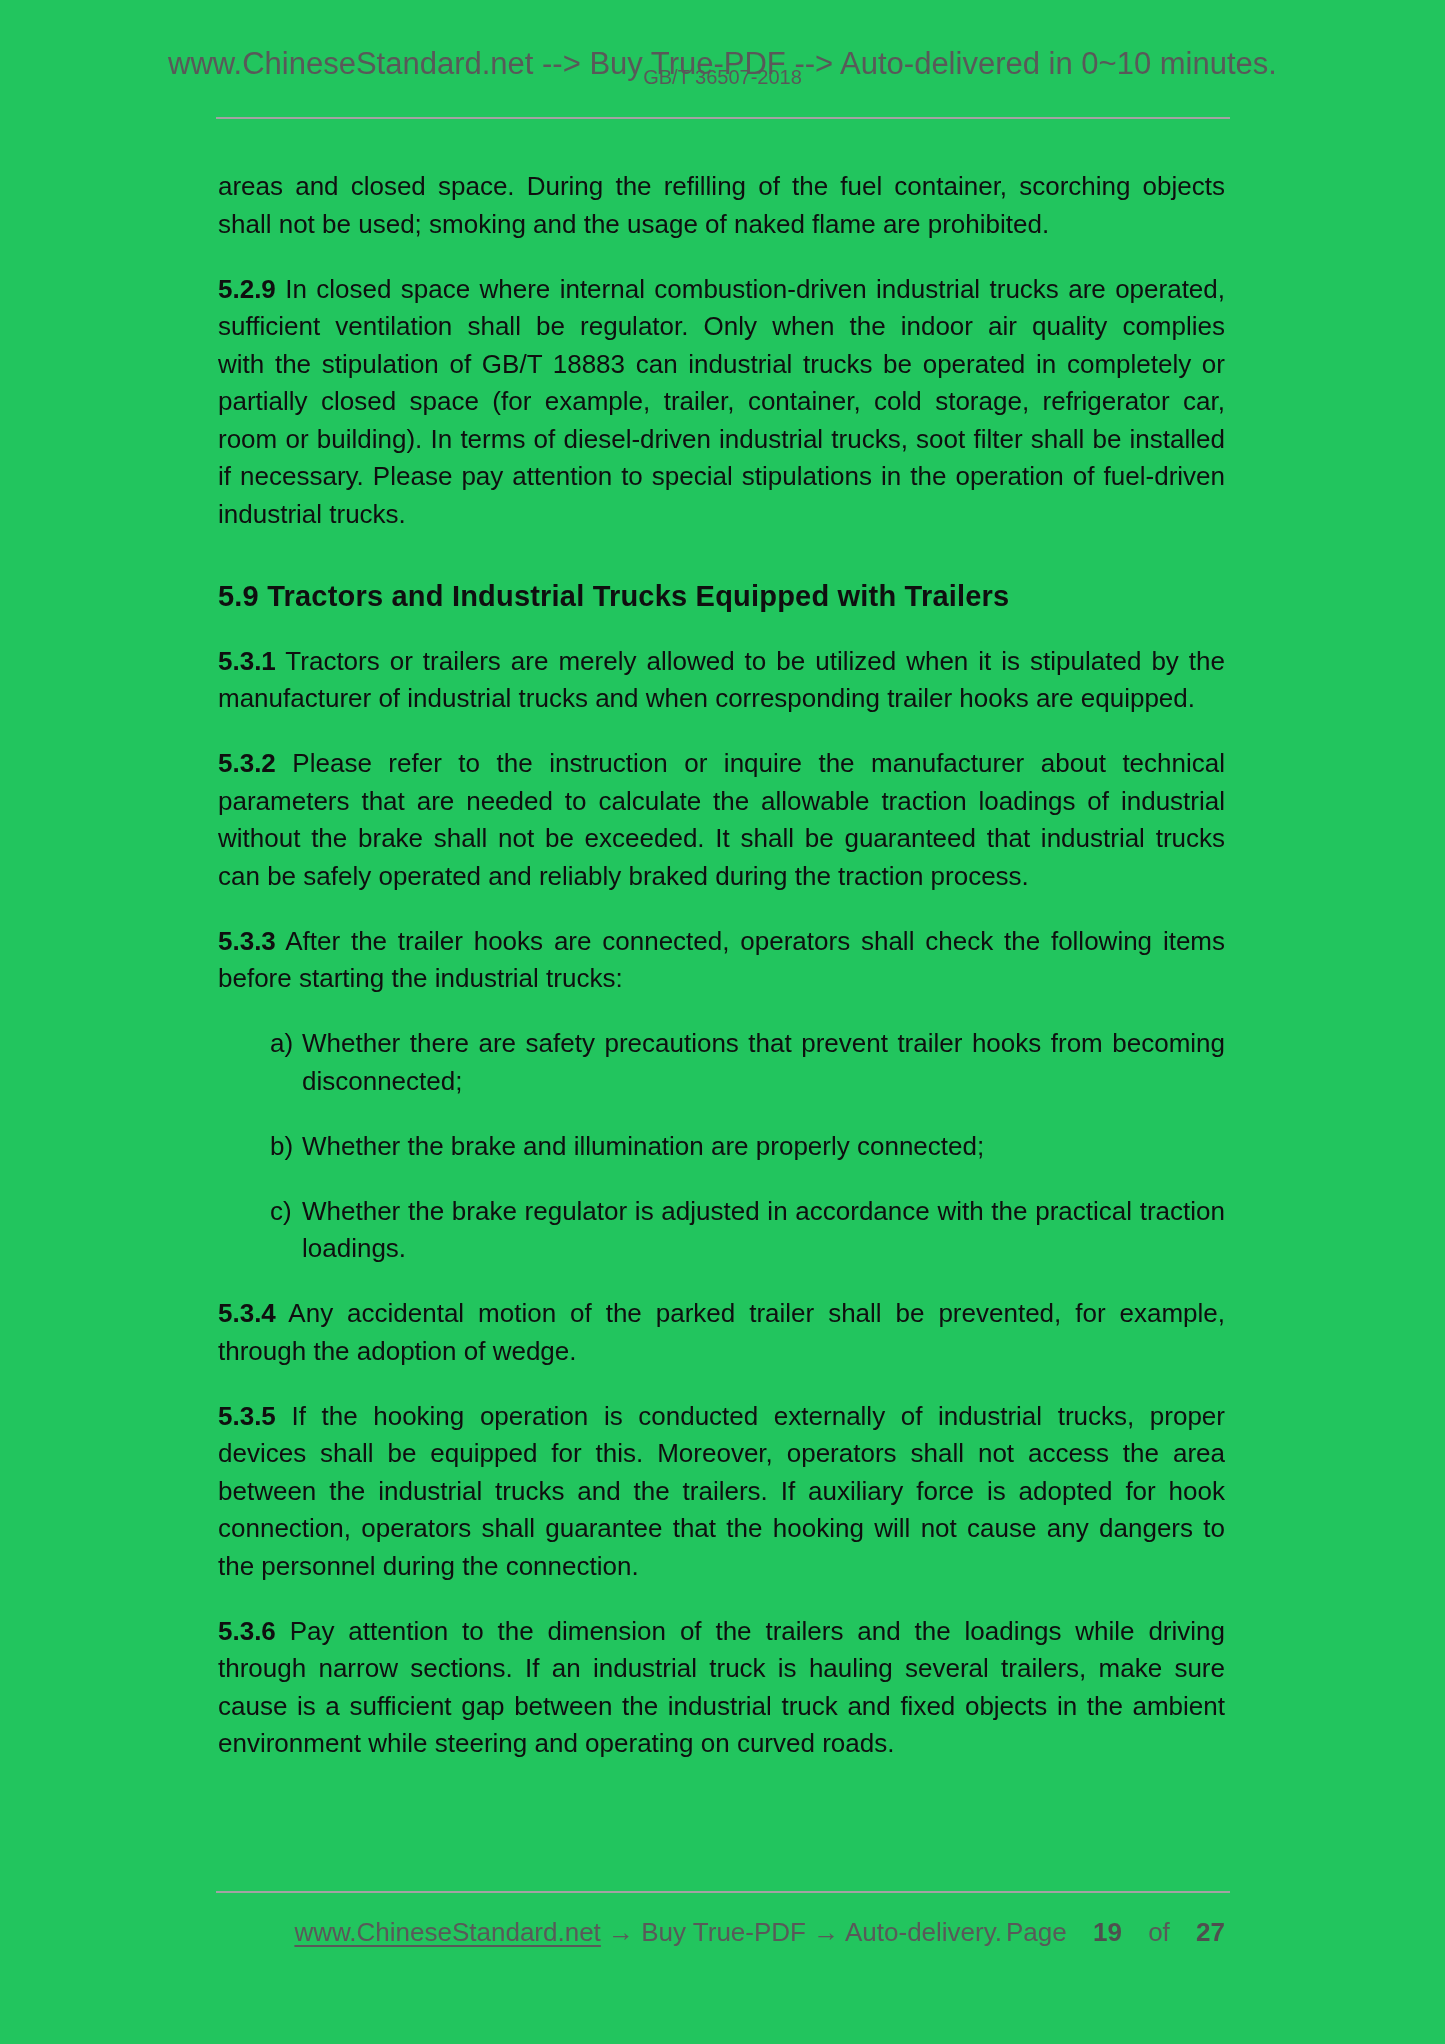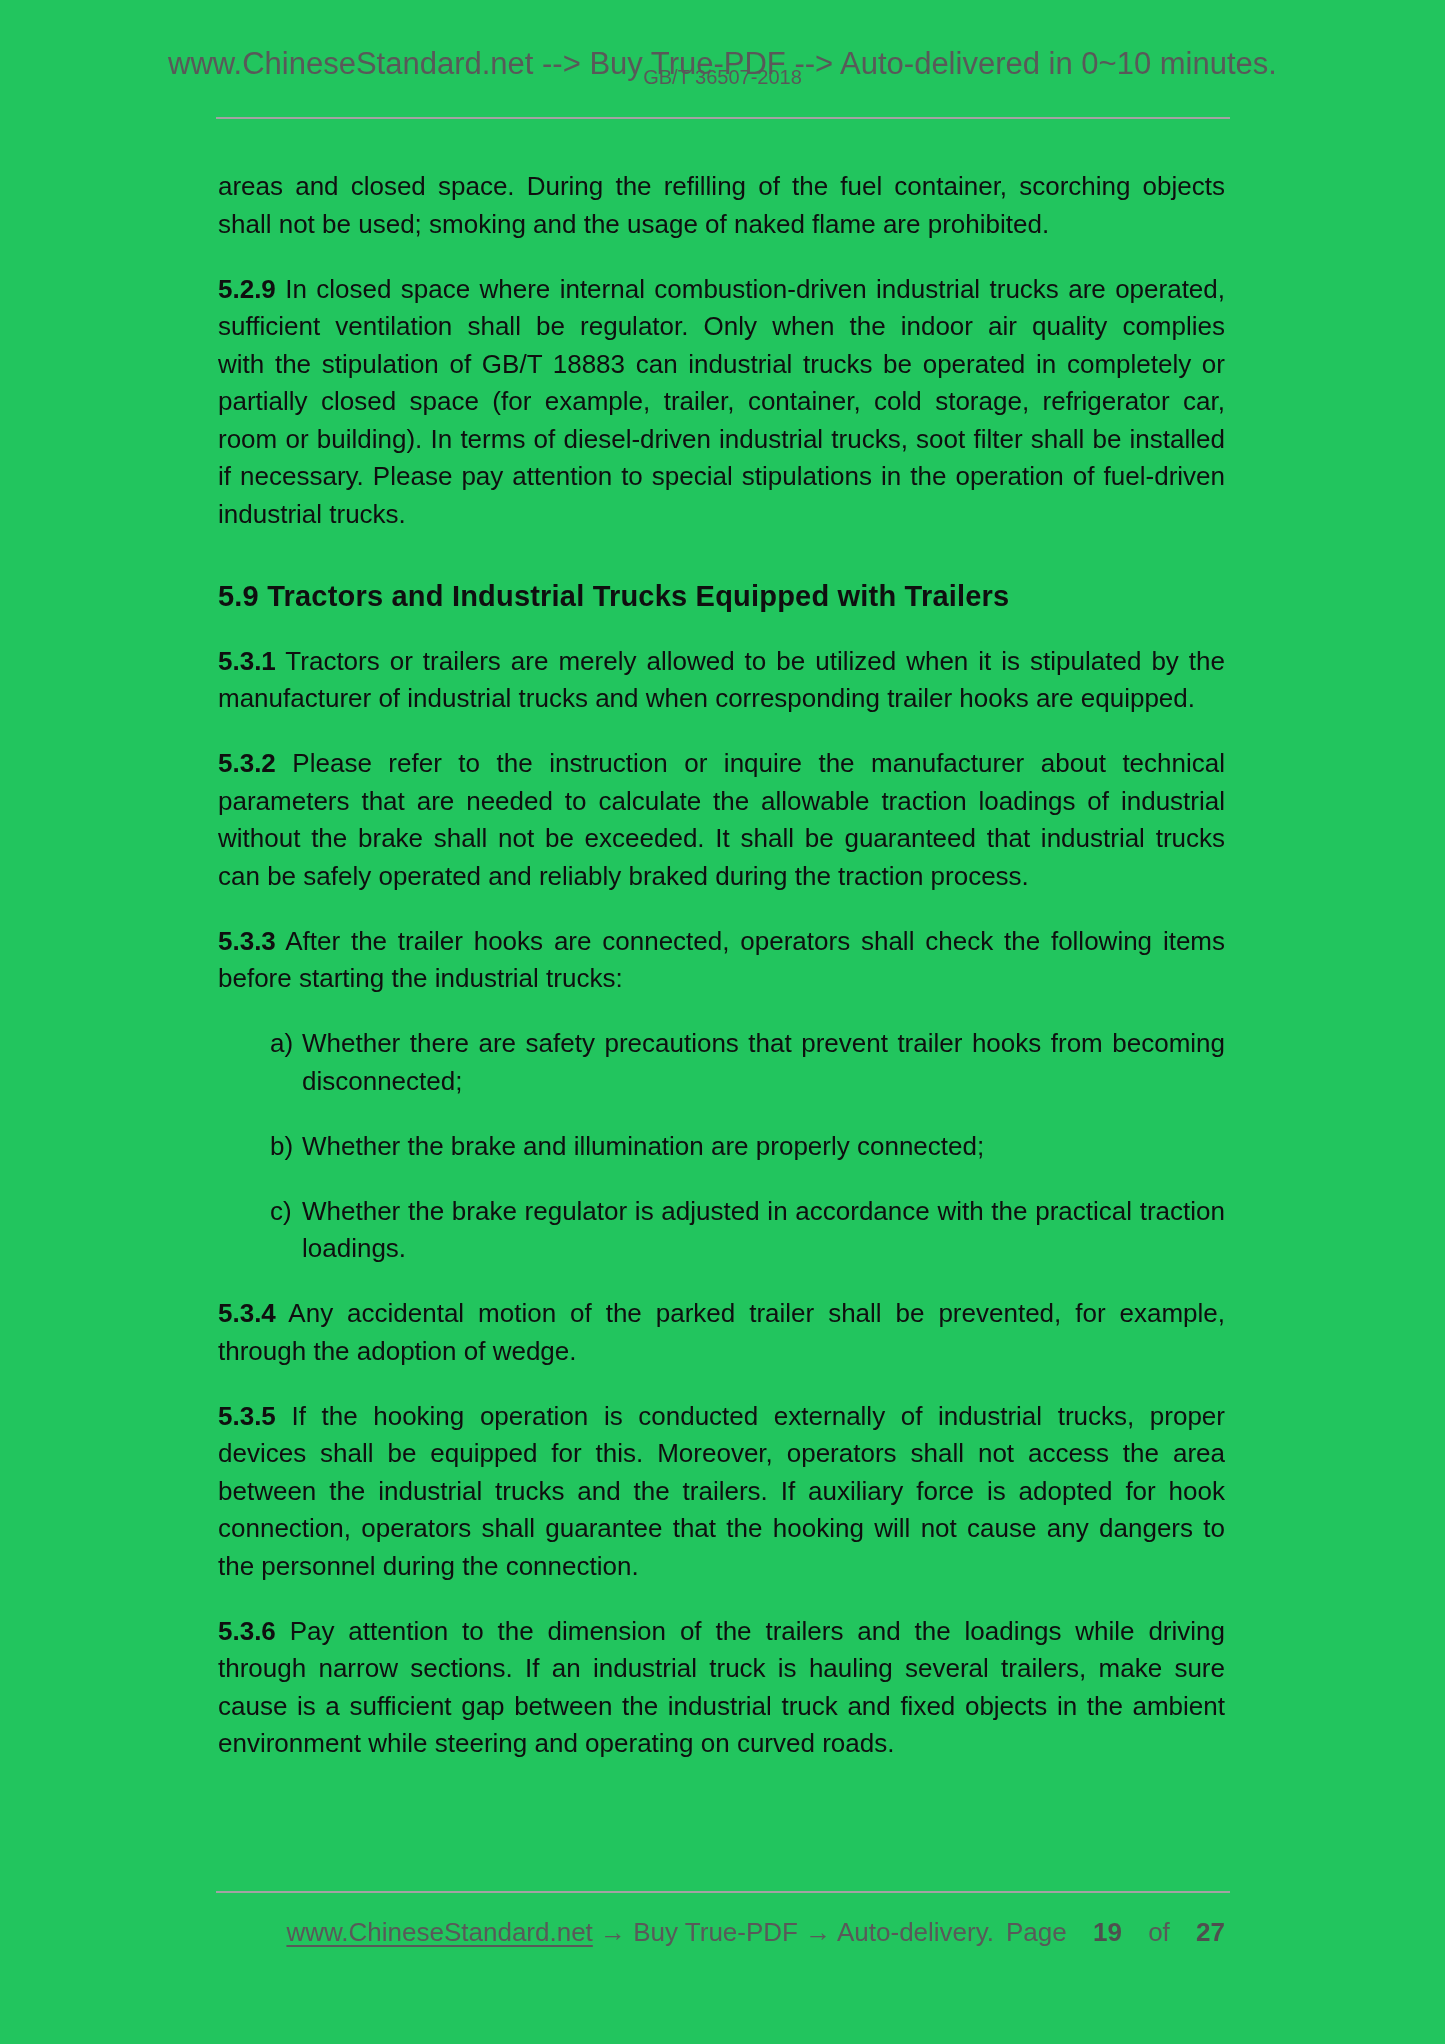--- a/index.html
+++ b/index.html
@@ -78,21 +78,21 @@
     display: flex;
     justify-content: flex-end;
     align-items: baseline;
     font-size: 26px;
     line-height: 30px;
     color: #595959;
     white-space: nowrap;
   }
   .footer .site { text-decoration: underline; text-underline-offset: 4px; cursor: pointer; }
   .footer-right span { margin-left: 19px; }
-  .footer-right span:first-child { margin-left: 12px; }
+  .footer-right span:first-child { margin-left: 4px; }
   .footer-right .b { font-weight: 700; color: #4f4f4f; }
 </style>
 </head>
 <body>
 
 <div class="page" data-name="pdf-page">
 
   <div class="header-line" data-name="header-watermark-text">www.ChineseStandard.net --&gt; Buy True-PDF --&gt; Auto-delivered in 0~10 minutes.</div>
 
   <div class="doc-number" data-name="document-number">GB/T 36507-2018</div>

